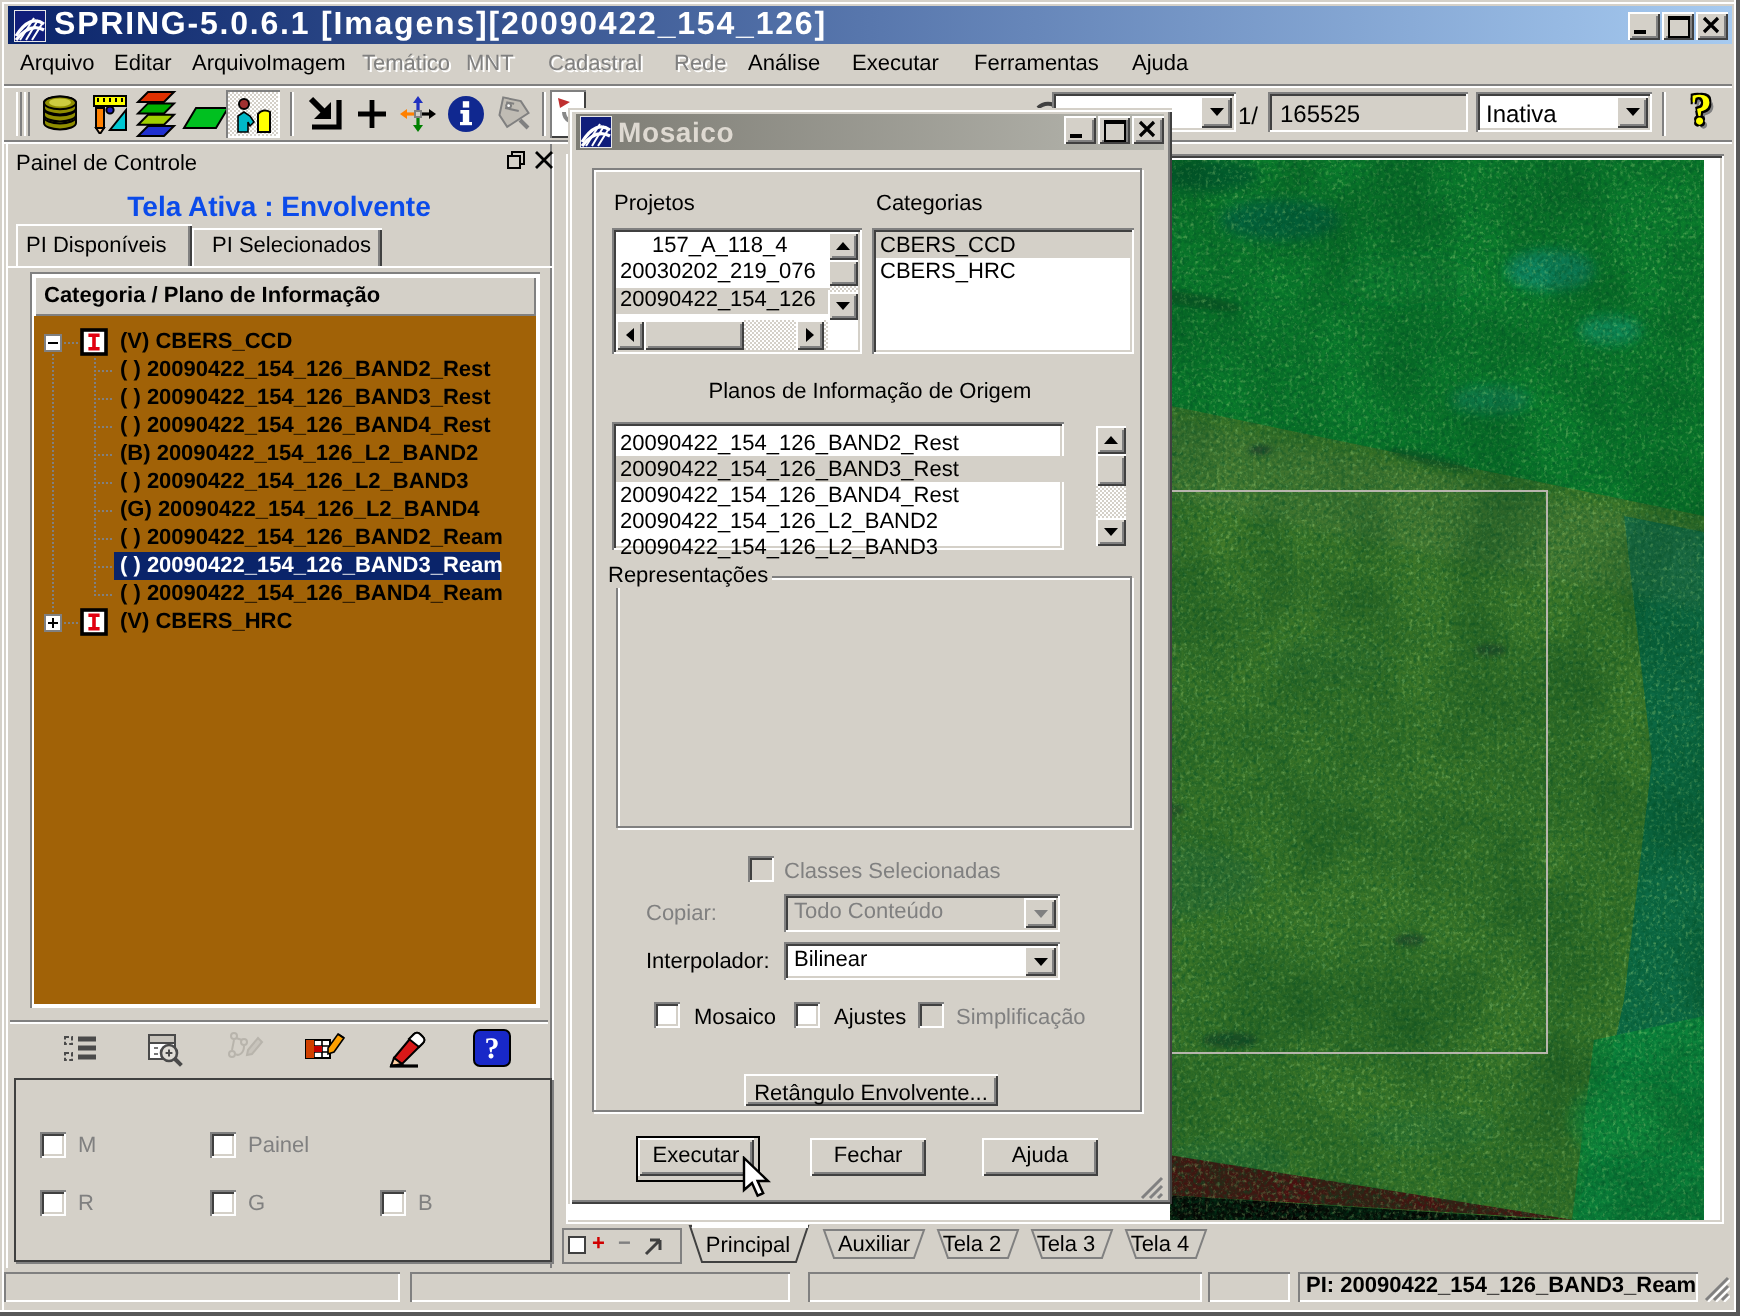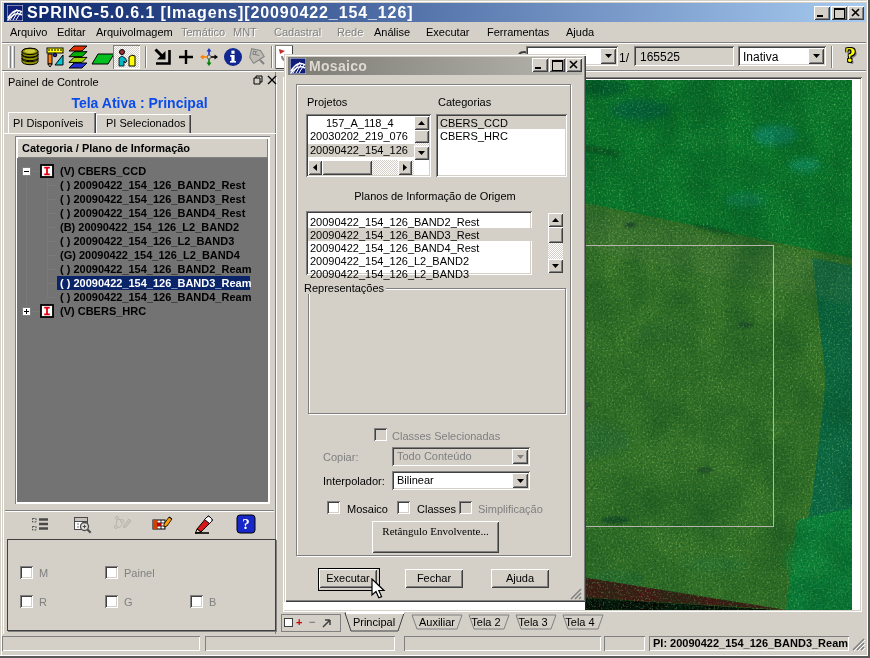--- a/index.html
+++ b/index.html
@@ -264,33 +264,33 @@
 
  <div class="abs" style="left:5px;top:4px;">Painel de Controle</div>
  <svg class="abs" style="left:250px;top:3px" width="10" height="10" viewBox="0 0 10 10">
       <path d="M1,3 v6 h6 v-6 z M3,3 v-2 h6 v6 h-2" fill="none" stroke="#000"></path>
     </svg>
  <svg class="abs" style="left:264px;top:3px" width="10" height="10" viewBox="0 0 10 10">
       <path d="M1,1 L9,9 M9,1 L1,9" stroke="#000" stroke-width="1.4"></path>
     </svg>
  <div class="abs" style="left:0;top:16px;width:273px;height:1px;"></div>
 
- <div class="abs" style="left:0;top:23px;width:273px;text-align:center;font-size:14px;font-weight:bold;color:#0b4bea;">Tela Ativa : Principal</div>
+ <div class="abs" style="left:0;top:23px;width:273px;text-align:center;font-size:14px;font-weight:bold;color:#0b4bea;">Tela Ativa : Envolvente</div>
 
  <div class="abs" style="left:5px;top:40px;width:88px;height:21px;box-shadow:inset 1px 1px 0 #fff,inset -1px 0 0 #404040,inset -2px 0 0 #808080;background:#d4d0c8;z-index:2;"></div>
  <div class="abs" style="left:10px;top:45px;z-index:3;">PI Disponíveis</div>
  <div class="abs" style="left:93px;top:42px;width:95px;height:19px;box-shadow:inset 1px 1px 0 #fff,inset -1px 0 0 #404040,inset -2px 0 0 #808080;background:#d4d0c8;"></div>
  <div class="abs" style="left:103px;top:45px;">PI Selecionados</div>
  <div class="abs" style="left:0px;top:61px;width:273px;height:1px;background:#fff;"></div>
 
  <div class="abs sunk1" style="left:12px;top:64px;width:255px;height:368px;background:#fff;">
   <div class="abs raised1" style="left:2px;top:2px;width:251px;height:20px;background:#d4d0c8;">
         <div class="abs" style="left:5px;top:4px;">Categoria / Plano de Informação</div>
       </div>
-  <div id="tree" class="abs" style="left:2px;top:22px;width:251px;height:344px;background:#737373;overflow:hidden;">
+  <div id="tree" class="abs" style="left:2px;top:22px;width:251px;height:344px;background:#a16207;overflow:hidden;">
    <div class="abs" style="left:9px;top:17px;width:1px;height:136px;background:repeating-linear-gradient(to bottom,#808080 0 1px,transparent 1px 2px);"></div>
    <div class="abs" style="left:30px;top:17px;width:1px;height:122px;background:repeating-linear-gradient(to bottom,#808080 0 1px,transparent 1px 2px);"></div>
    <div class="abs" style="left:15px;top:13px;width:8px;height:1px;background:repeating-linear-gradient(to right,#808080 0 1px,transparent 1px 2px);"></div>
    <div class="abs" style="left:15px;top:153px;width:8px;height:1px;background:repeating-linear-gradient(to right,#808080 0 1px,transparent 1px 2px);"></div>
    <div class="abs" style="left:5px;top:9px;width:9px;height:9px;background:#fff;border:1px solid #808080;box-sizing:border-box;">
           <div class="abs" style="left:1px;top:3px;width:5px;height:1px;background:#000;"></div>
         </div>
    <div class="abs" style="left:5px;top:149px;width:9px;height:9px;background:#fff;border:1px solid #808080;box-sizing:border-box;">
           <div class="abs" style="left:1px;top:3px;width:5px;height:1px;background:#000;"></div>
           <div class="abs" style="left:3px;top:1px;width:1px;height:5px;background:#000;"></div>
@@ -535,25 +535,25 @@
   <div class="sbbtn" style="right:2px;top:2px;width:16px;height:15px;">
         <svg width="7" height="4" viewBox="0 0 7 4">
           <path d="M0,0 h7 l-3.5,4 z" fill="#000"></path>
         </svg>
       </div>
  </div>
 
  <div class="cb" style="left:43px;top:447px;"></div>
     <div class="abs" style="left:63px;top:449px;">Mosaico</div>
  <div class="cb" style="left:113px;top:447px;"></div>
-    <div class="abs" style="left:133px;top:449px;">Classes</div>
+    <div class="abs" style="left:133px;top:449px;">Ajustes</div>
  <div class="cb" style="left:175px;top:447px;background:#d4d0c8;"></div>
     <div class="abs gray" style="left:194px;top:449px;">Simplificação</div>
 
- <div class="abs raised" style="left:88px;top:467px;width:127px;height:32px;text-align:center;line-height:20px;font-family:Liberation Serif, serif;">Retângulo Envolvente...</div>
+ <div class="abs raised" style="left:88px;top:483px;width:127px;height:16px;text-align:center;line-height:20px;">Retângulo Envolvente...</div>
 
  <div class="abs" style="left:34px;top:514px;width:60px;height:21px;border:1px solid #000;">
   <div class="abs raised" style="left:0;top:0;width:58px;height:19px;text-align:center;line-height:19px;">Executar</div>
  </div>
  <div class="abs raised" style="left:121px;top:515px;width:58px;height:19px;text-align:center;line-height:19px;">Fechar</div>
  <div class="abs raised" style="left:207px;top:515px;width:58px;height:19px;text-align:center;line-height:19px;">Ajuda</div>
  <svg class="abs" style="left:286px;top:534px" width="12" height="12" viewBox="0 0 12 12">
   <path d="M11,1 L1,11 M11,5 L5,11 M11,9 L9,11" stroke="#808080" stroke-width="1.5"></path>
  </svg>
 

